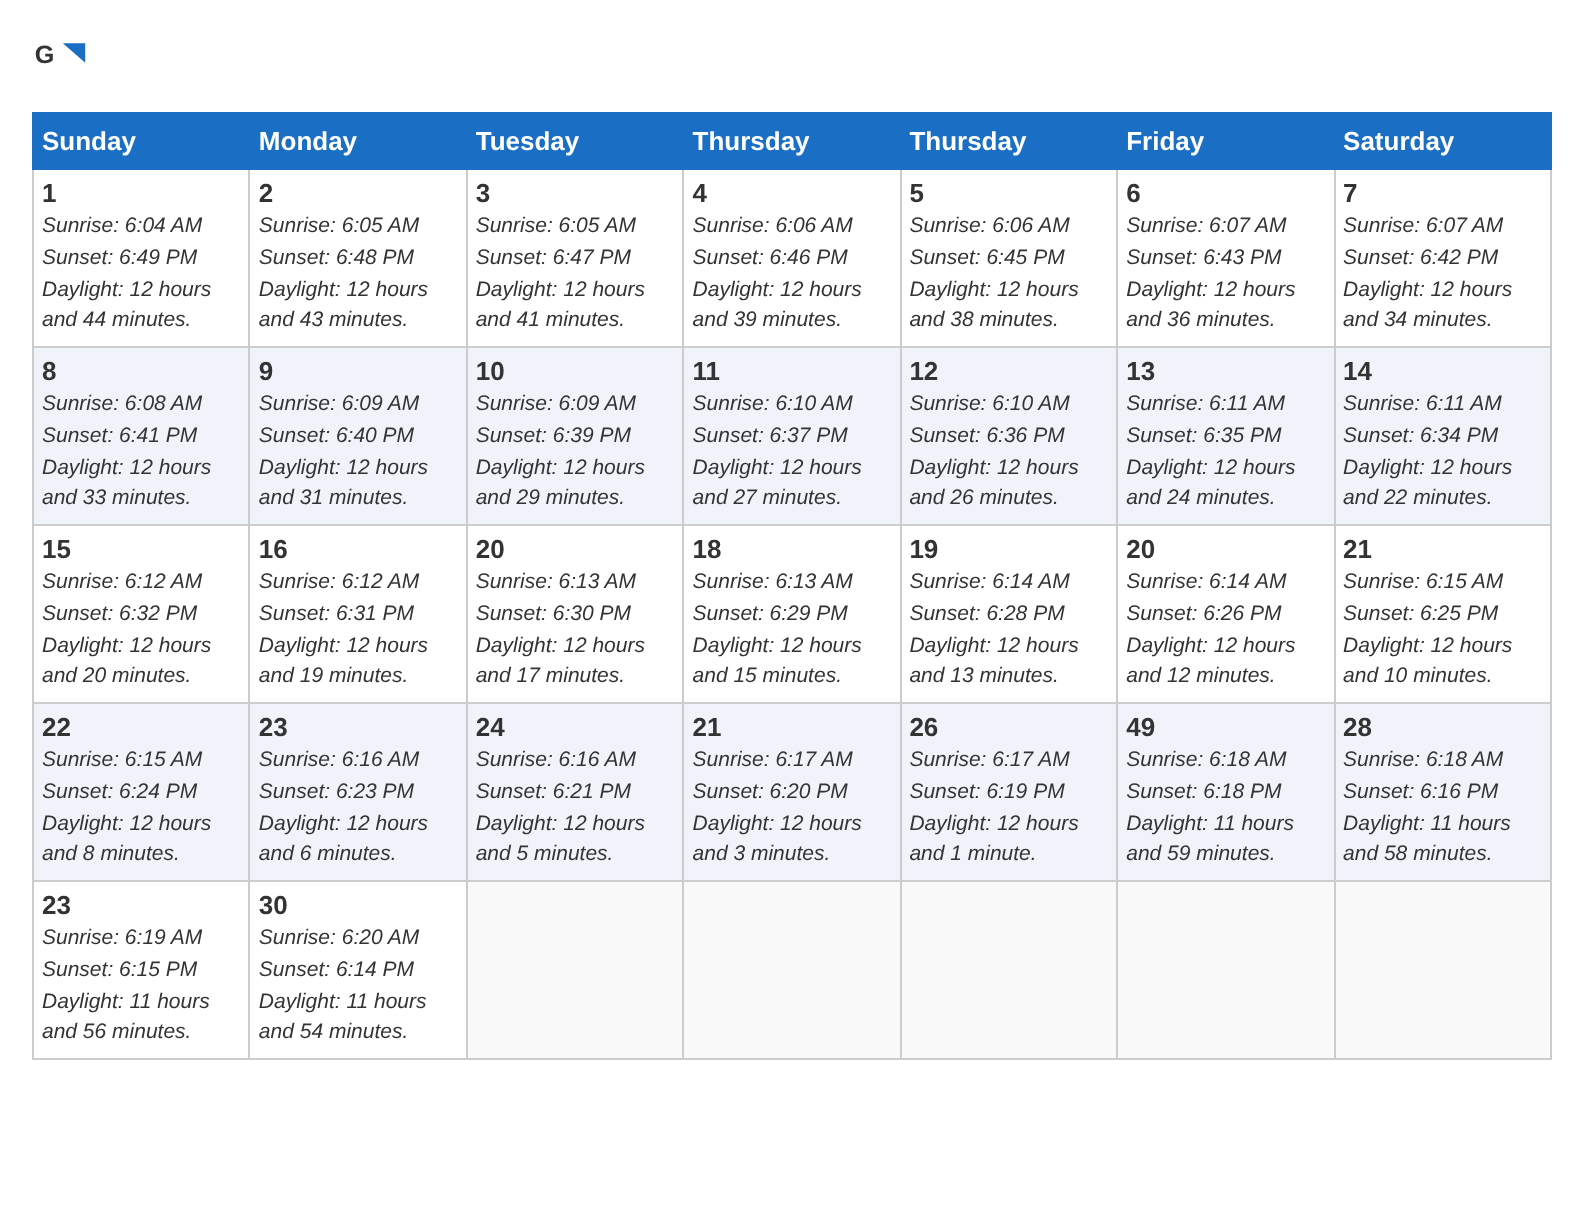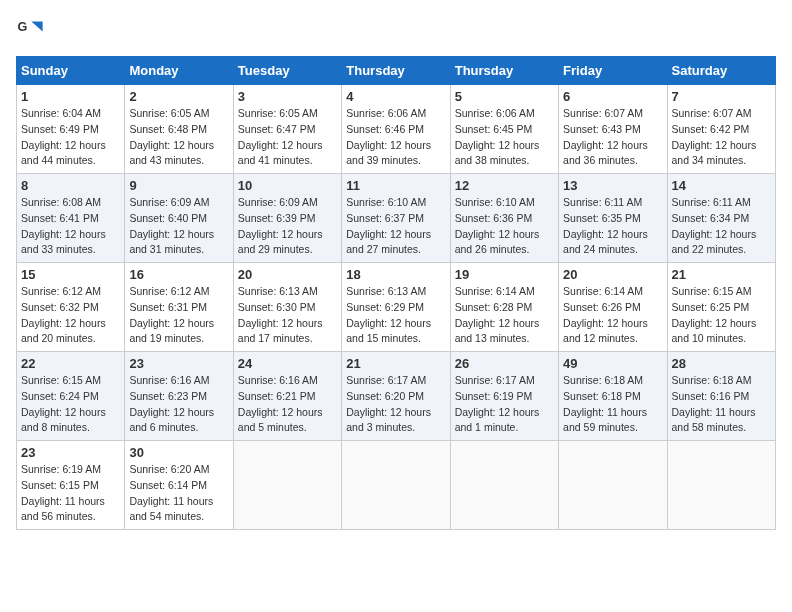--- a/index.html
+++ b/index.html
@@ -78,20 +78,21 @@
       font-size: 13px;
       font-weight: bold;
       color: #333;
       display: block;
       margin-bottom: 2px;
     }
     .day-info {
       font-size: 10.5px;
       color: #333;
       line-height: 1.5;
+      font-style: italic;
     }
     .empty-cell {
       background-color: #f9f9f9 !important;
     }
   </style>
 </head>
 <body>
 
 <div class="header-area">
   <div class="logo">

